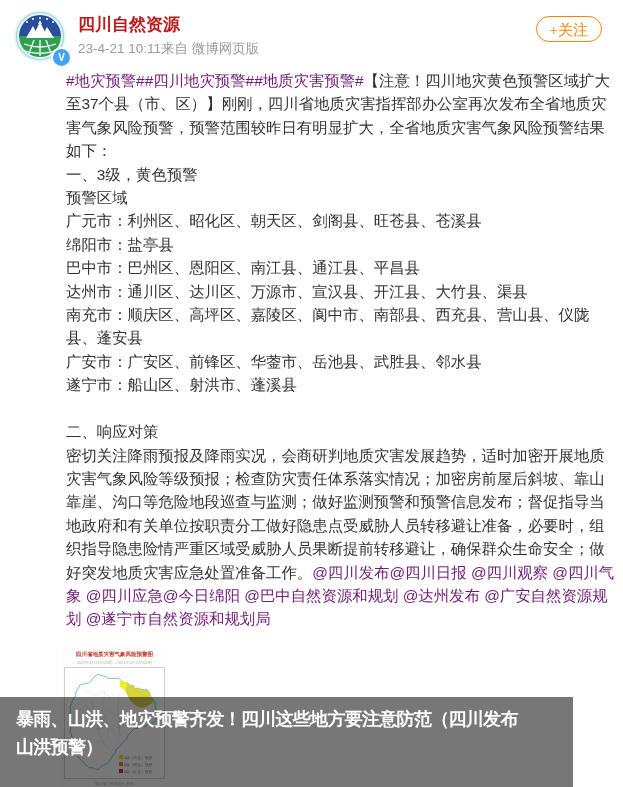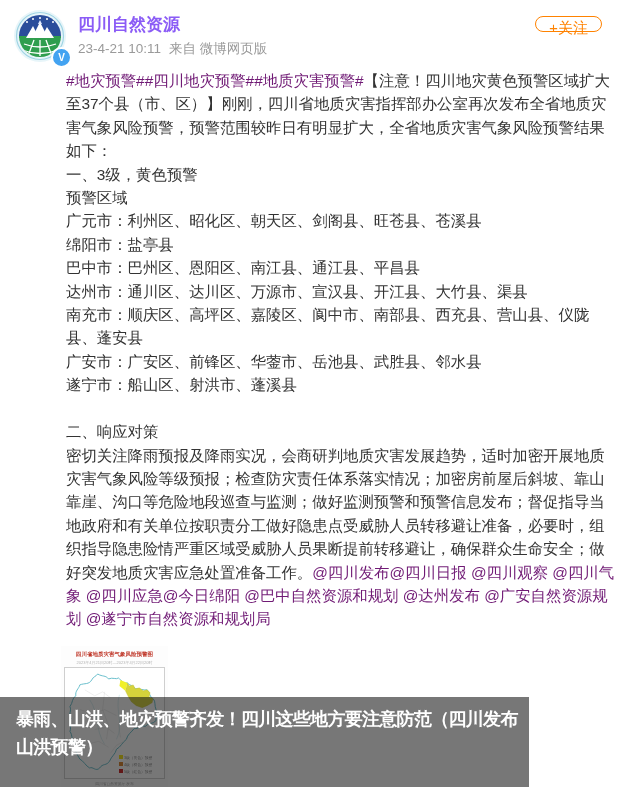--- a/index.html
+++ b/index.html
@@ -8,27 +8,27 @@
     background:#ffffff;font-family:"Liberation Sans",sans-serif;
   }
   
   .avatar-wrap{position:absolute;left:14px;top:10px;width:52px;height:52px;}
   .avatar-wrap svg{display:block;}
   .v-badge{
     position:absolute;left:37px;top:37px;width:17px;height:17px;border-radius:50%;
     background:#43a3f1;color:#fff;font-size:10px;font-weight:bold;
     display:flex;align-items:center;justify-content:center;border:2px solid #fff;
   }
-  .acct-name{position:absolute;left:78px;top:13px;font-size:17px;font-weight:700;color:#8b5cf6;}
+  .acct-name{position:absolute;left:78px;top:13px;font-size:17px;font-weight:700;color:#b91c1c;}
   .meta-row{position:absolute;left:78px;top:40px;font-size:13.5px;color:#9a9a9a;}
-  .meta-row .src{margin-left:8px;color:#9a9a9a;}
+  .meta-row .src{color:#9a9a9a;}
   .follow-btn{
-    position:absolute;right:21px;top:16px;height:16px;padding:0 13px;
+    position:absolute;right:21px;top:16px;height:26px;padding:0 13px;
     border:1.5px solid #ff8200;border-radius:15px;background:#fff;color:#ff8200;
-    font-size:15px;line-height:26px;font-family:Liberation Mono, monospace;cursor:pointer;
+    font-size:15px;line-height:26px;font-family:Liberation Serif, serif;cursor:pointer;
   }
   
   .post-text{
     position:absolute;left:66px;top:69px;width:553px;
     font-size:15.4px;line-height:23.4px;color:#333;white-space:pre-line;
     word-break:break-all;
   }
   .lnk{color:#701a75;cursor:pointer;}
   
   .thumb{
@@ -44,21 +44,21 @@
   .map-panel svg{display:block;}
   .legend{position:absolute;right:2px;bottom:4px;}
   .legend-row{display:flex;align-items:center;margin-top:1px;}
   .legend-swatch{width:4px;height:4px;margin-right:1px;flex:none;}
   .legend-row span.t{font-size:5px;color:#8a8a8a;white-space:nowrap;
                      transform:scale(.75);transform-origin:left center;}
   .m-caption{font-size:5px;color:#a8a8a8;text-align:center;white-space:nowrap;
              transform:scale(.75);transform-origin:center;margin-top:1px;}
   
   .overlay{
-    position:absolute;left:0;top:697px;width:529px;height:90px;
+    position:absolute;left:0;top:697px;width:573px;height:90px;
     background:rgba(15,15,15,0.57);z-index:5;
   }
   .overlay p{
     margin:9px 0 0 16px;max-width:508px;color:#ffffff;
     font-size:18px;line-height:27.5px;font-weight:700;letter-spacing:-0.7px;
     word-break:break-all;
   }
 </style>
 </head>
 <body>

